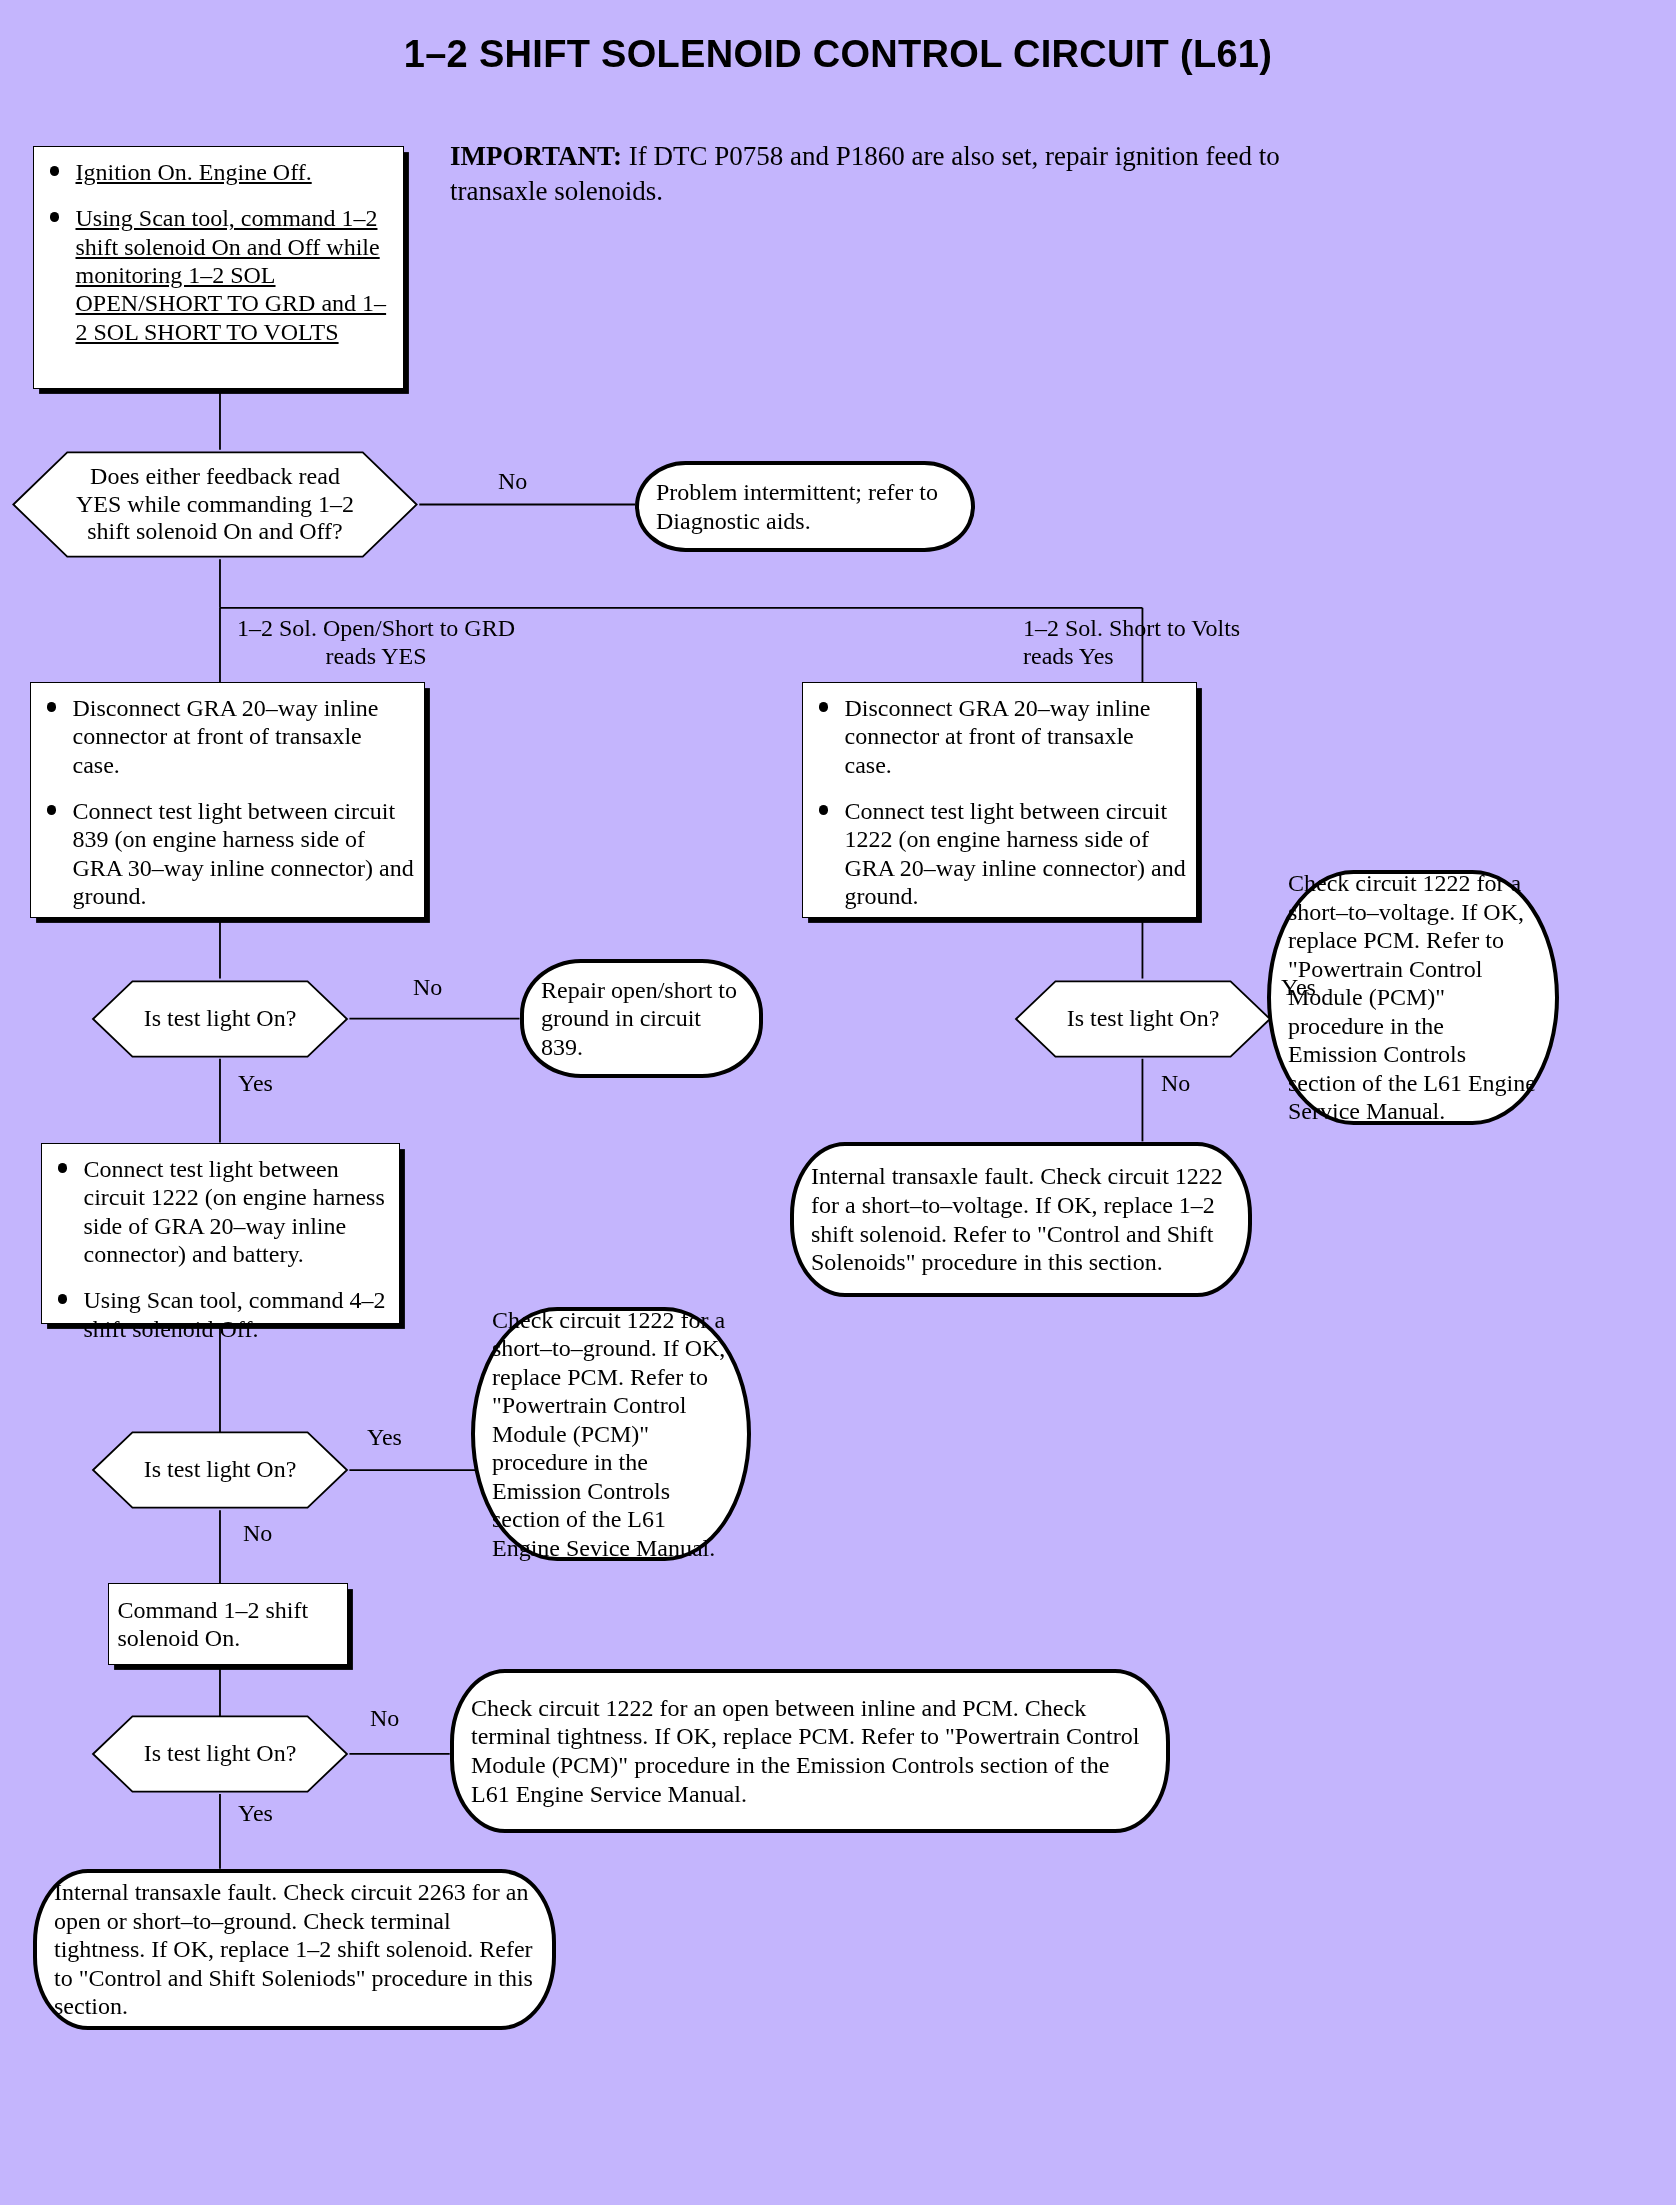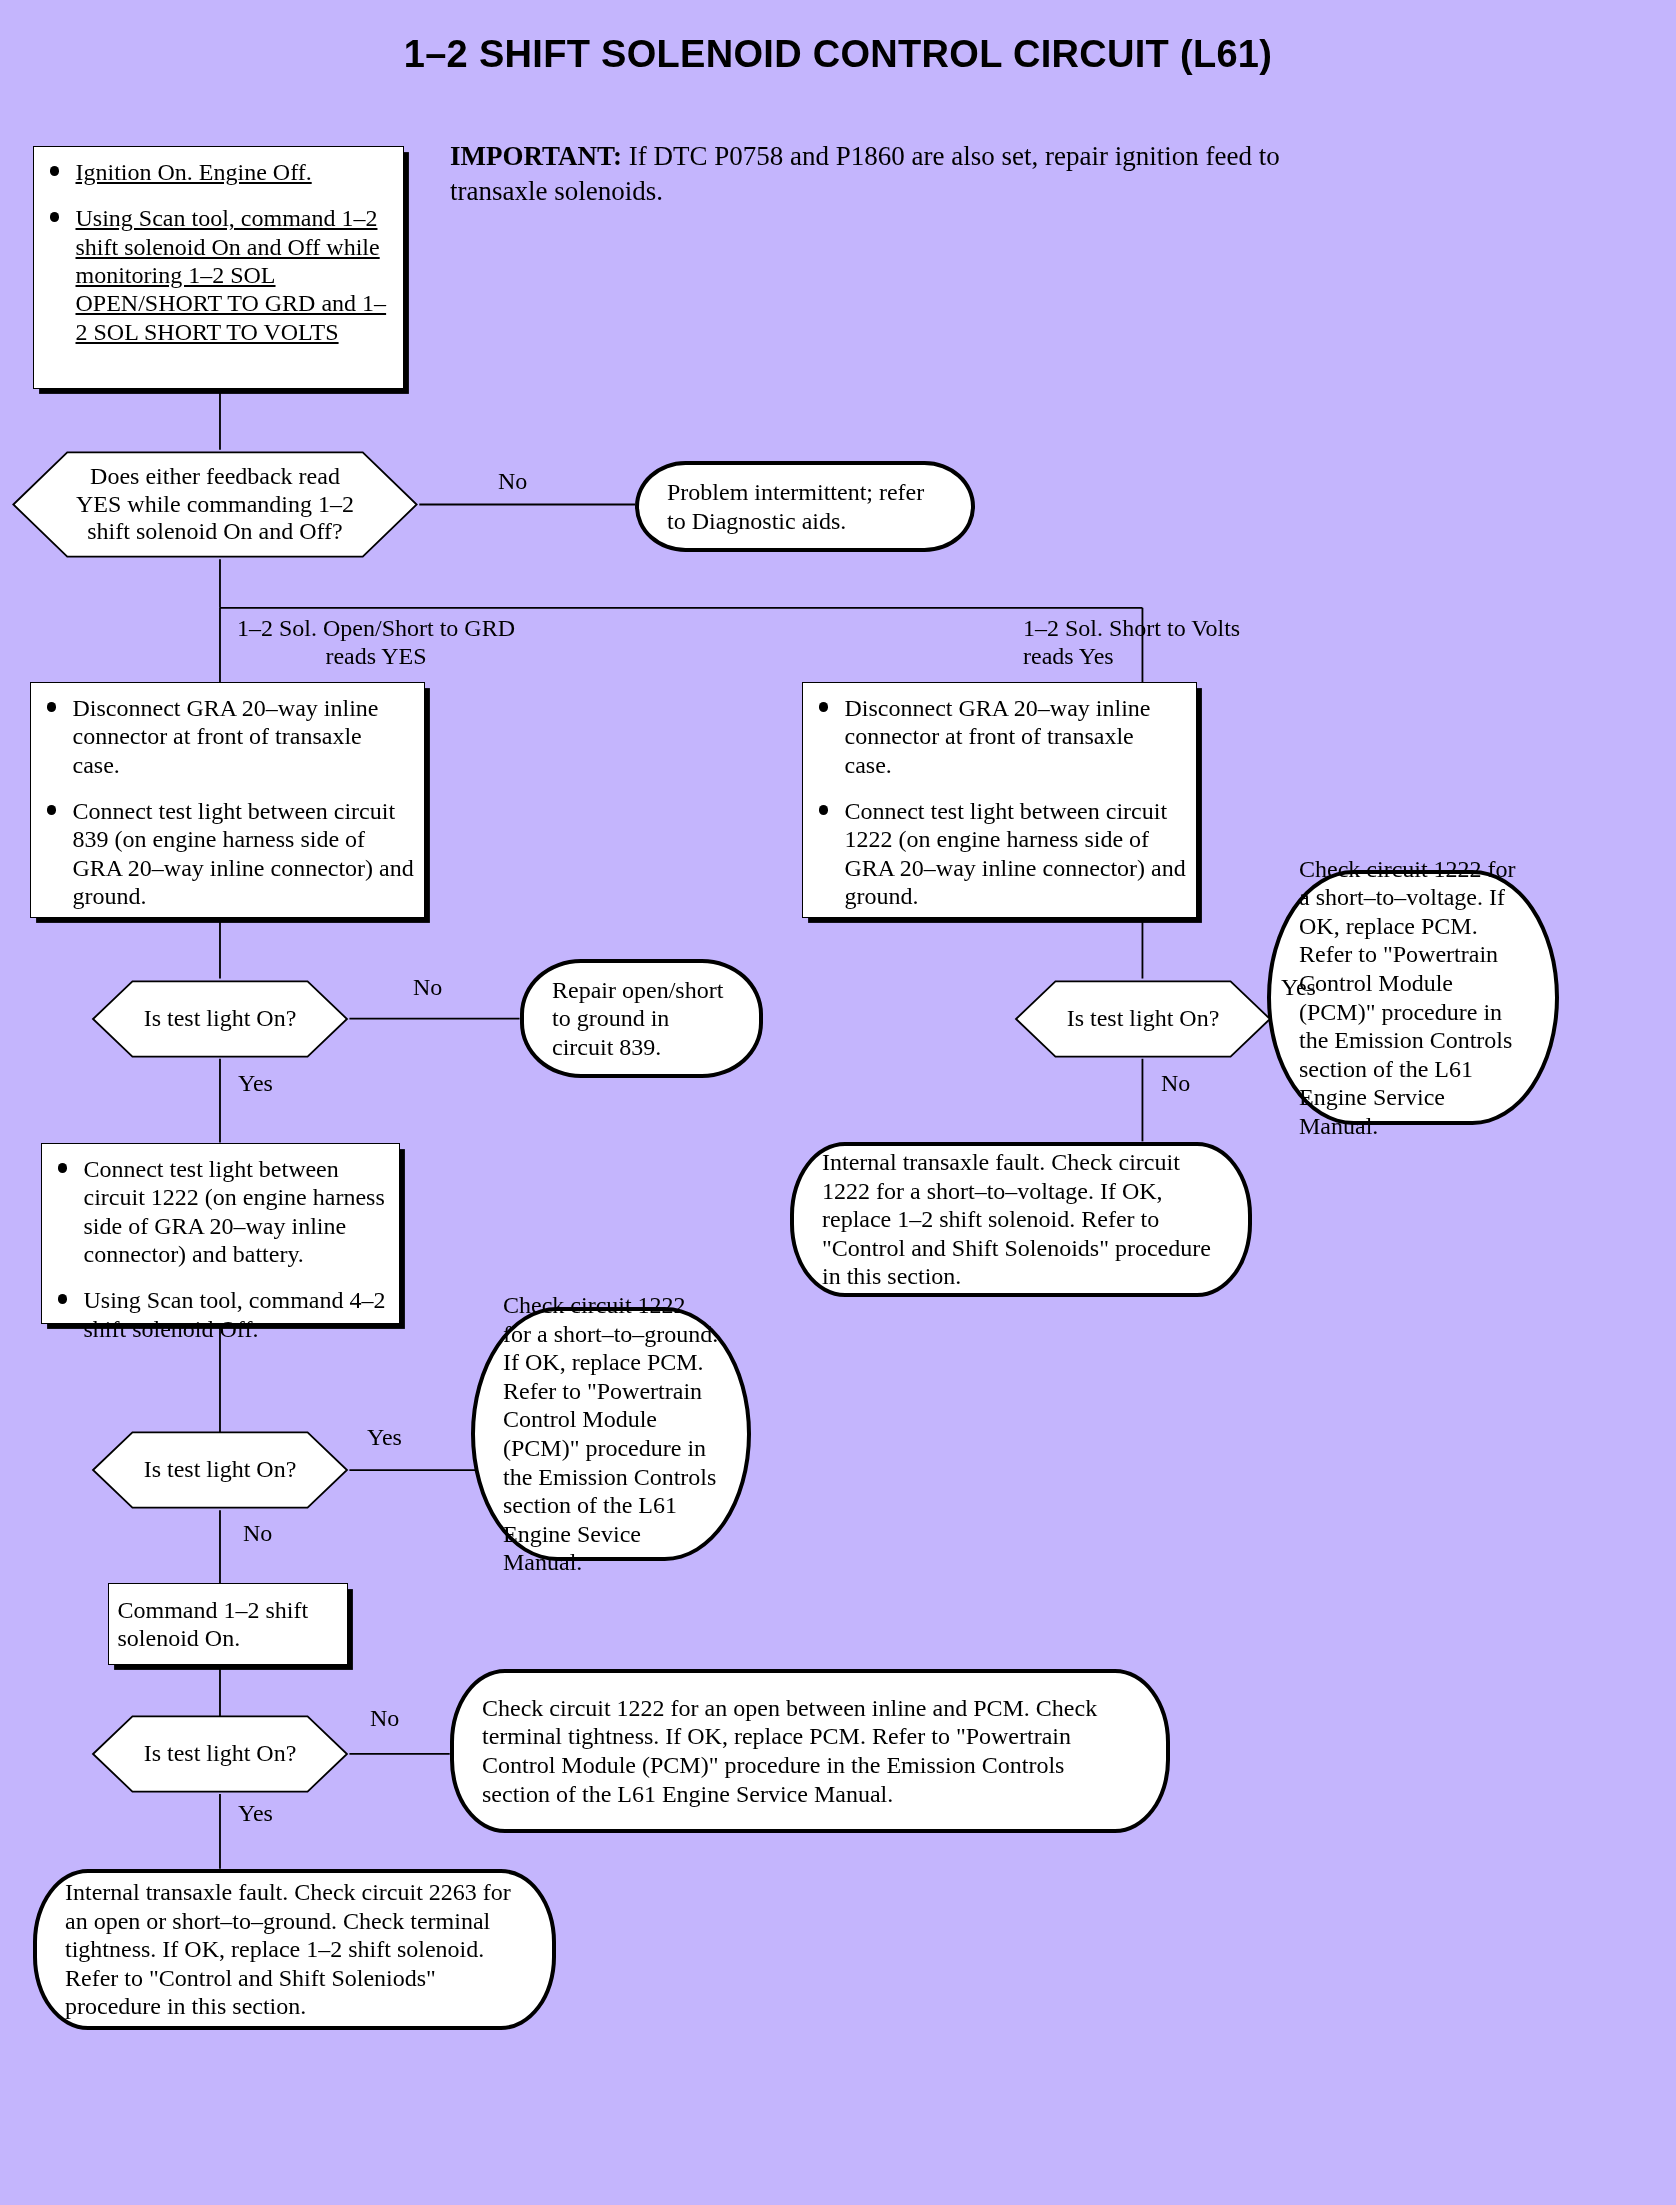--- a/index.html
+++ b/index.html
@@ -89,21 +89,21 @@
     position: absolute;
     box-sizing: border-box;
     border: 4.3px solid #000;
     border-radius: 61px / 55px;
     background: #fff;
     display: flex;
     align-items: center;
     padding: 8.5px 16px;
   }
   .oval p {
-    margin: 12px;
+    margin: 1px;
     font-size: 24px;
     line-height: 1.19;
     width: 100%;
   }
   .oval.tall { border-radius: 91px / 134px; }
   .oval.wide { border-radius: 55px / 73px; }
 
   
   .hex {
     position: absolute;
@@ -200,21 +200,21 @@
   </div>
 
   <div class="edgelabel" style="left:237px; top:615px;text-align:center;">1–2 Sol. Open/Short to GRD
 reads YES</div>
   <div class="edgelabel" style="left:1023px; top:615px;">1–2 Sol. Short to Volts
 reads Yes</div>
 
   <div class="rbox" style="left:30px; top:682px; width:395px; height:236px;">
     <ul>
       <li><span class="bullet"></span><span>Disconnect GRA 20–way inline connector at front of transaxle case.</span></li>
-      <li><span class="bullet"></span><span>Connect test light between circuit 839 (on engine harness side of GRA 20–way inline connector) and ground.</span></li>
+      <li><span class="bullet"></span><span>Connect test light between circuit 839 (on engine harness side of GRA 30–way inline connector) and ground.</span></li>
     </ul>
   </div>
 
   <div class="rbox" style="left:802px; top:682px; width:395px; height:236px;">
     <ul>
       <li><span class="bullet"></span><span>Disconnect GRA 20–way inline connector at front of transaxle case.</span></li>
       <li><span class="bullet"></span><span>Connect test light between circuit 1222 (on engine harness side of GRA 20–way inline connector) and ground.</span></li>
     </ul>
   </div>
 

